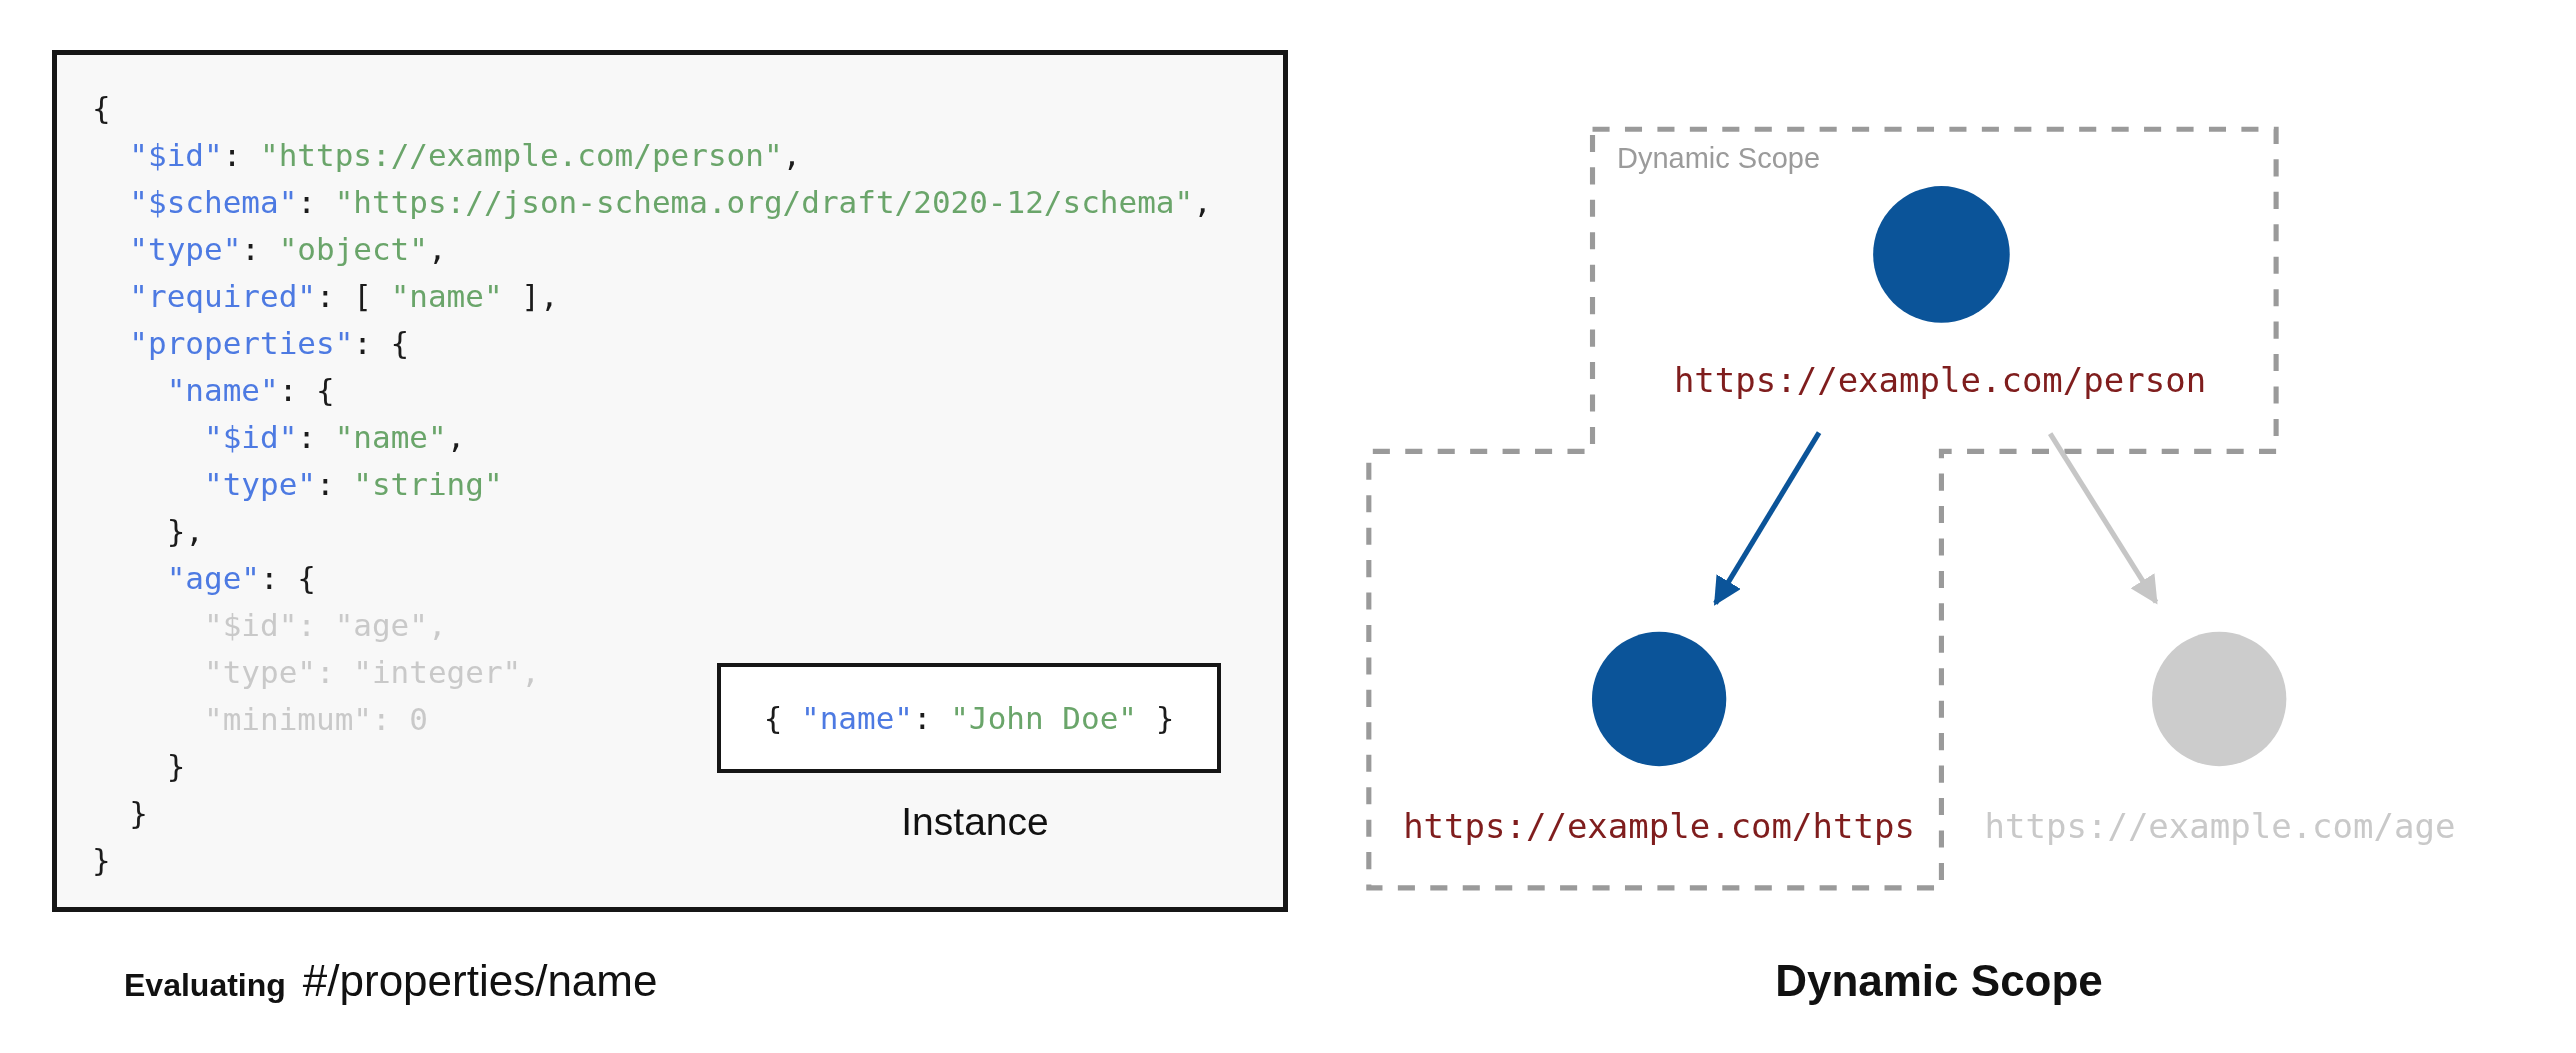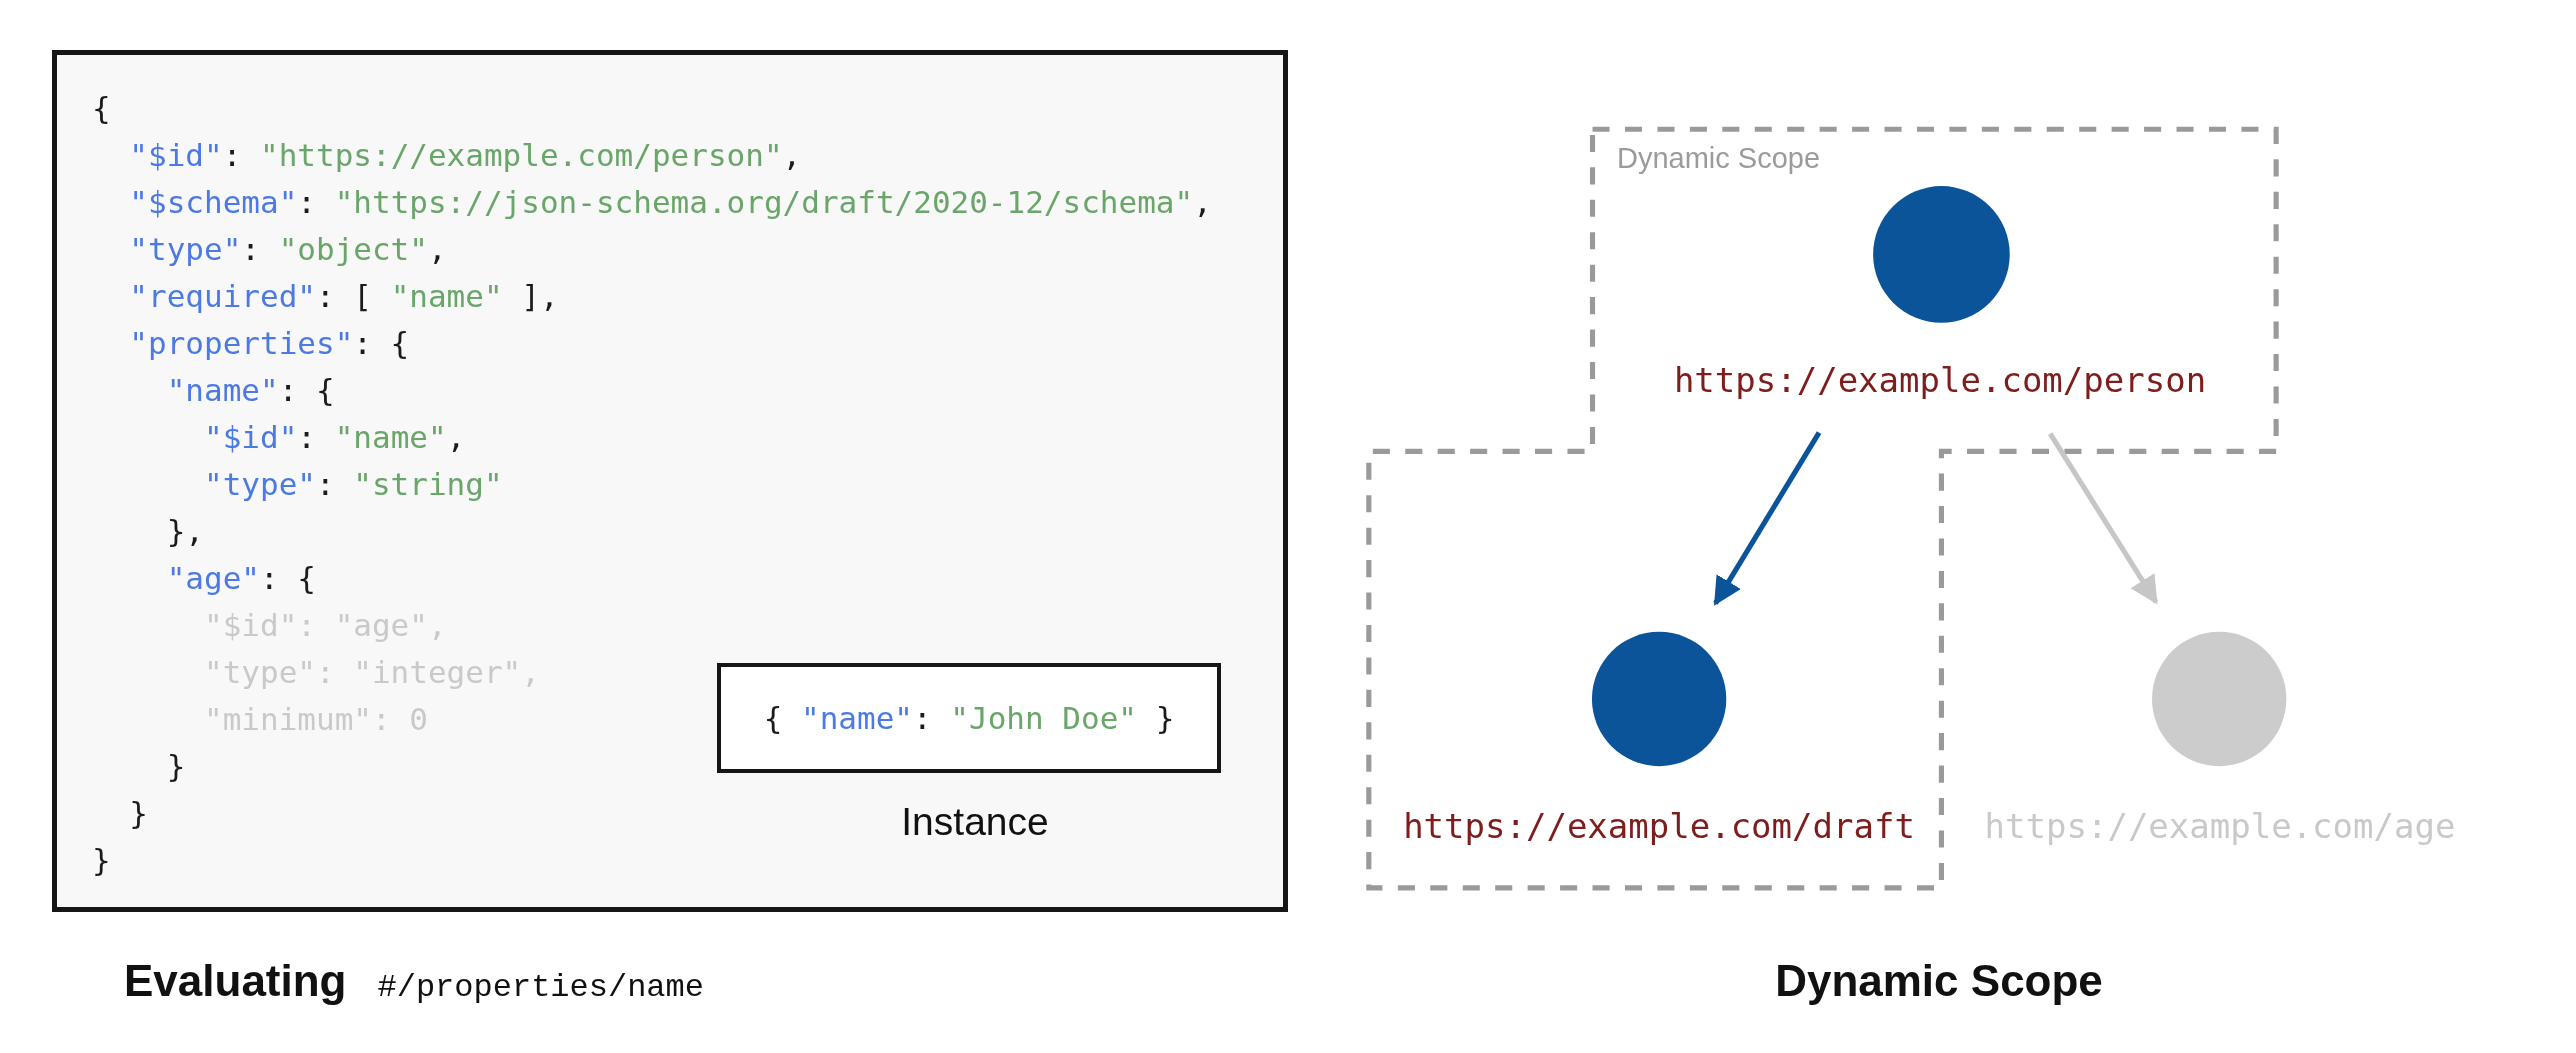--- a/index.html
+++ b/index.html
@@ -31,23 +31,23 @@
   .instance-box .s{color:#6aa56a;}
   .instance-box .p{color:#1b1b1b;}
   .instance-label{
     position:absolute;left:975px;top:822px;transform:translate(-50%,-50%);
     font-weight:normal;font-size:39px;color:#111111;white-space:nowrap;
   }
   .caption-left{
     position:absolute;left:124px;top:981px;transform:translateY(-50%);
     display:flex;align-items:baseline;white-space:nowrap;color:#111111;
   }
-  .caption-left .cap-bold{font-weight:bold;font-size:44px;}
+  .caption-left .cap-bold{font-weight:bold;font-size:32px;}
   .caption-left .cap-mono{
-    font-family:Liberation Mono, monospace;font-size:32px;margin-left:31px;
+    font-family:Liberation Sans, sans-serif;font-size:44px;margin-left:17px;
   }
   
   .scope-svg{position:absolute;left:0;top:0;width:2576px;height:1053px;}
   .scope-note{
     position:absolute;left:1617px;top:142px;
     font-size:29px;color:#9b9b9b;white-space:nowrap;
   }
   .node-label{
     position:absolute;transform:translate(-50%,-50%);
     font-family:"DejaVu Sans Mono", monospace;font-size:34px;white-space:nowrap;
@@ -91,17 +91,17 @@
   <circle cx="3410" cy="447" r="120" fill="#0b5499"></circle>
   <circle cx="2914" cy="1228" r="118" fill="#0b5499"></circle>
   <circle cx="3898" cy="1228" r="118" fill="#cccccc"></circle>
   <line x1="3195" y1="760" x2="3013" y2="1060" stroke="#0b5499" stroke-width="9" marker-end="url(#ah-blue)"></line>
   <line x1="3601" y1="762" x2="3787" y2="1058" stroke="#c6c6c6" stroke-width="9" marker-end="url(#ah-gray)"></line>
 </svg>
 
 <div class="scope-note">Dynamic Scope</div>
 
 <div class="node-label blue lbl-person">https://example.com/person</div>
-<div class="node-label blue lbl-name">https://example.com/draft</div>
+<div class="node-label blue lbl-name">https://example.com/https</div>
 <div class="node-label gray lbl-age">https://example.com/age</div>
 
 <div class="caption-right">Dynamic Scope</div>
 
 
 </body></html>

